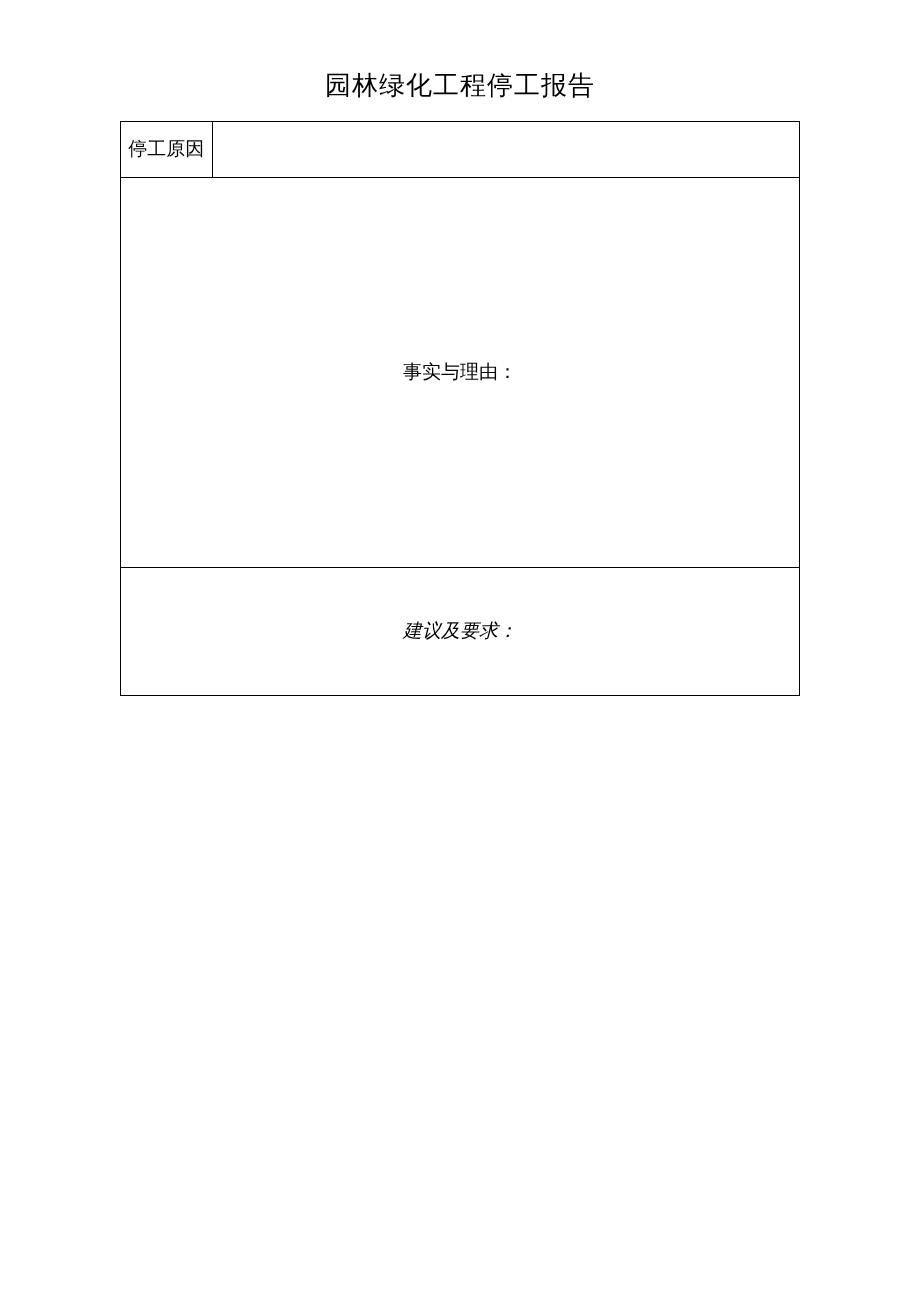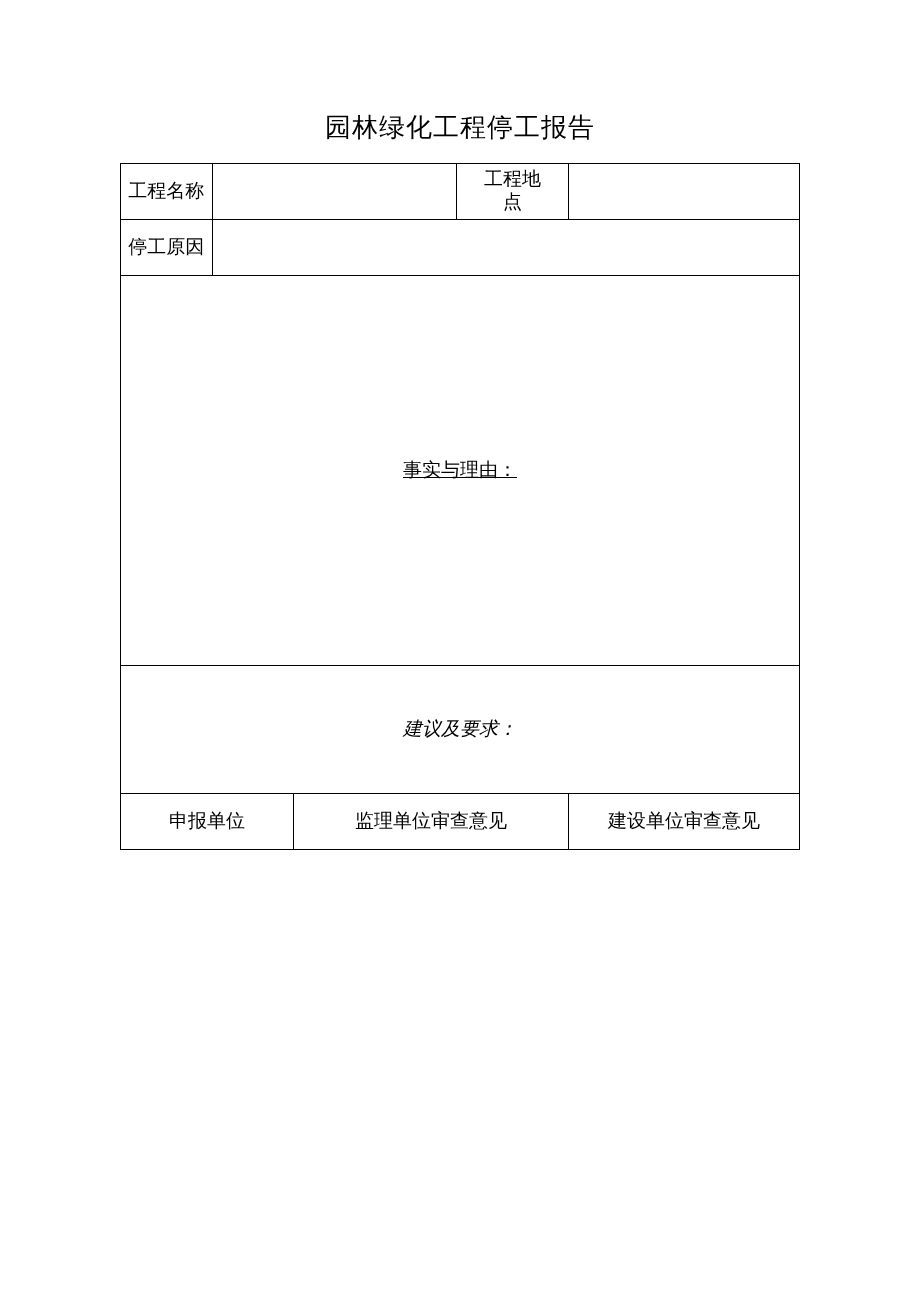--- a/index.html
+++ b/index.html
@@ -6,21 +6,21 @@
     body {
       margin: 0;
       padding: 0;
       background: #ffffff;
       font-family: "SimSun", "宋体", serif;
       width: 920px;
       height: 1302px;
       position: relative;
     }
     .page {
-      padding: 110px 120px 0 120px;
+      padding: 68px 120px 0 120px;
     }
     .title {
       text-align: center;
       font-size: 26px;
       font-weight: normal;
       margin-bottom: 18px;
       letter-spacing: 1px;
     }
     .header-row {
       position: relative;
@@ -53,21 +53,20 @@
       line-height: 1.3;
     }
     .row-h1 td { height: 56px; }
     .row-h2 td { height: 56px; }
     .row-h3 td { height: 56px; }
     .row-facts td {
       height: 390px;
       vertical-align: top;
       text-align: left;
       padding: 18px 0 0 28px;
-      text-decoration: underline;
     }
     .row-suggest td {
       height: 128px;
       vertical-align: top;
       text-align: left;
       padding: 25px 0 0 28px;
       font-style: italic;
     }
     .row-bottom td { height: 56px; }
     .two-line {
@@ -88,26 +87,20 @@
       <col style="width:12%">
       <col style="width:12%">
       <col style="width:4%">
       <col style="width:12.5%">
       <col style="width:6%">
       <col style="width:10%">
       <col style="width:18%">
     </colgroup>
 
     <tbody>
-        <tr class="row-h1">
-      <td>工程名称</td>
-      <td colspan="3"></td>
-      <td colspan="2"><span class="two-line">工程地<br>点</span></td>
-      <td colspan="3"></td>
-    </tr>
 
 
     <tr class="row-h3">
       <td>停工原因</td>
       <td colspan="8"></td>
     </tr>
 
     <tr class="row-facts">
       <td colspan="9">
         <span>事实与理由：</span>
@@ -115,21 +108,16 @@
       </td>
     </tr>
 
     <tr class="row-suggest">
       <td colspan="9">
         <span>建议及要求：</span>
         <span></span>
       </td>
     </tr>
 
-    <tr class="row-bottom">
-      <td colspan="2">申报单位</td>
-      <td colspan="4">监理单位审查意见</td>
-      <td colspan="3">建设单位审查意见</td>
-    </tr>
 
   </tbody>
     </table>
 </div>
 
 </body></html>

